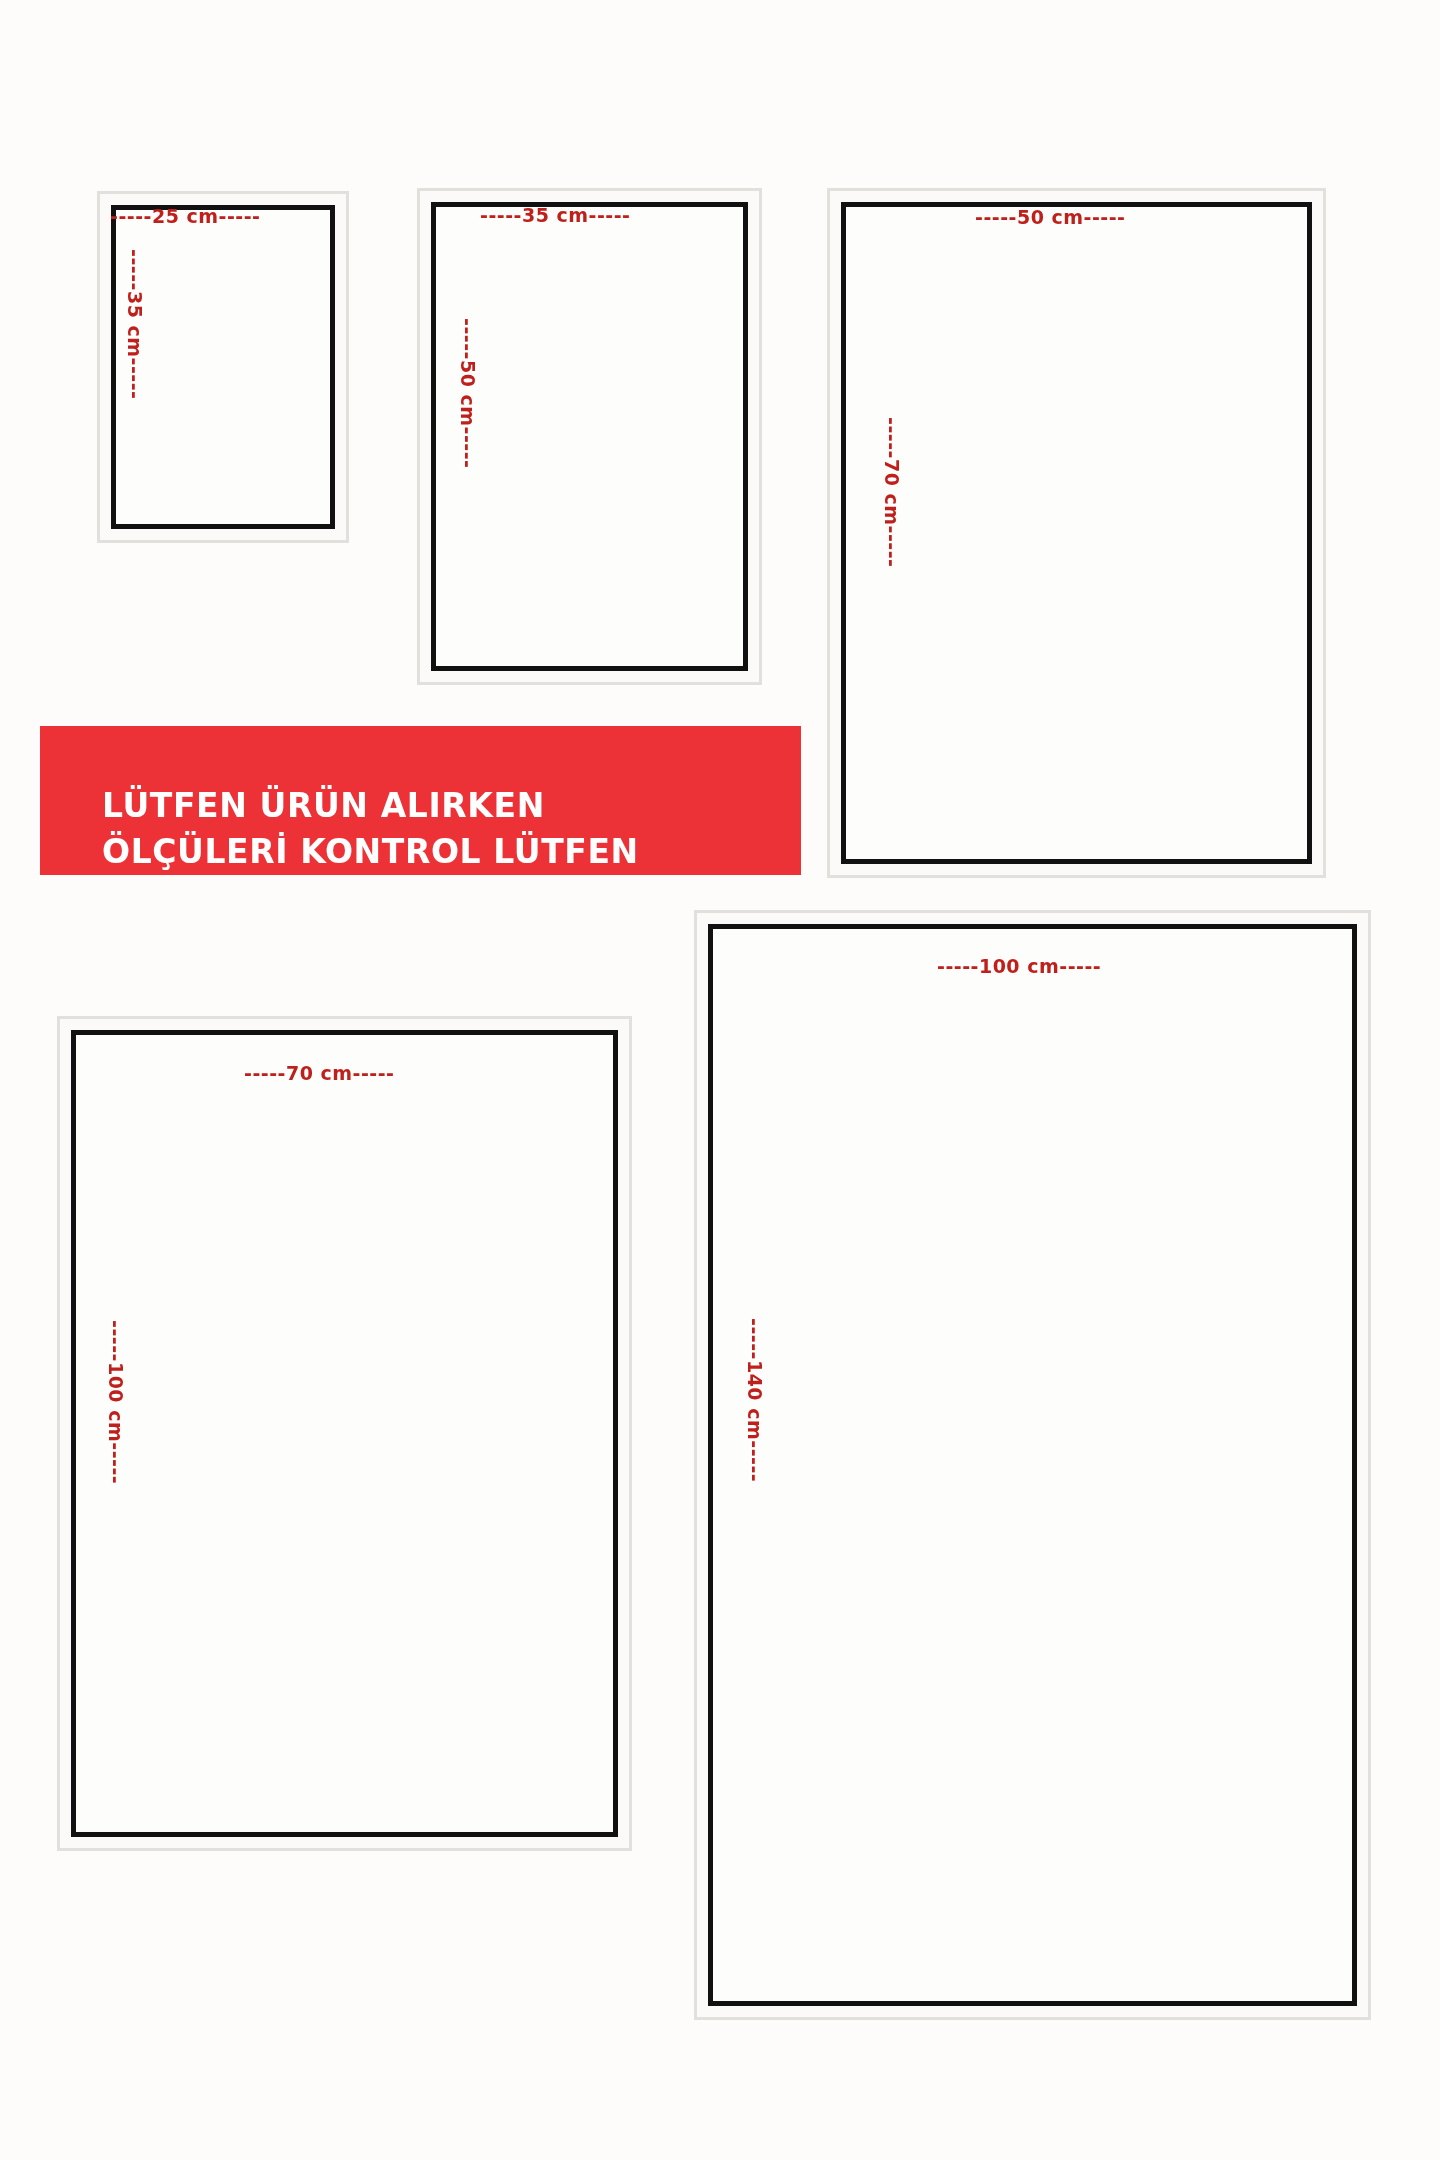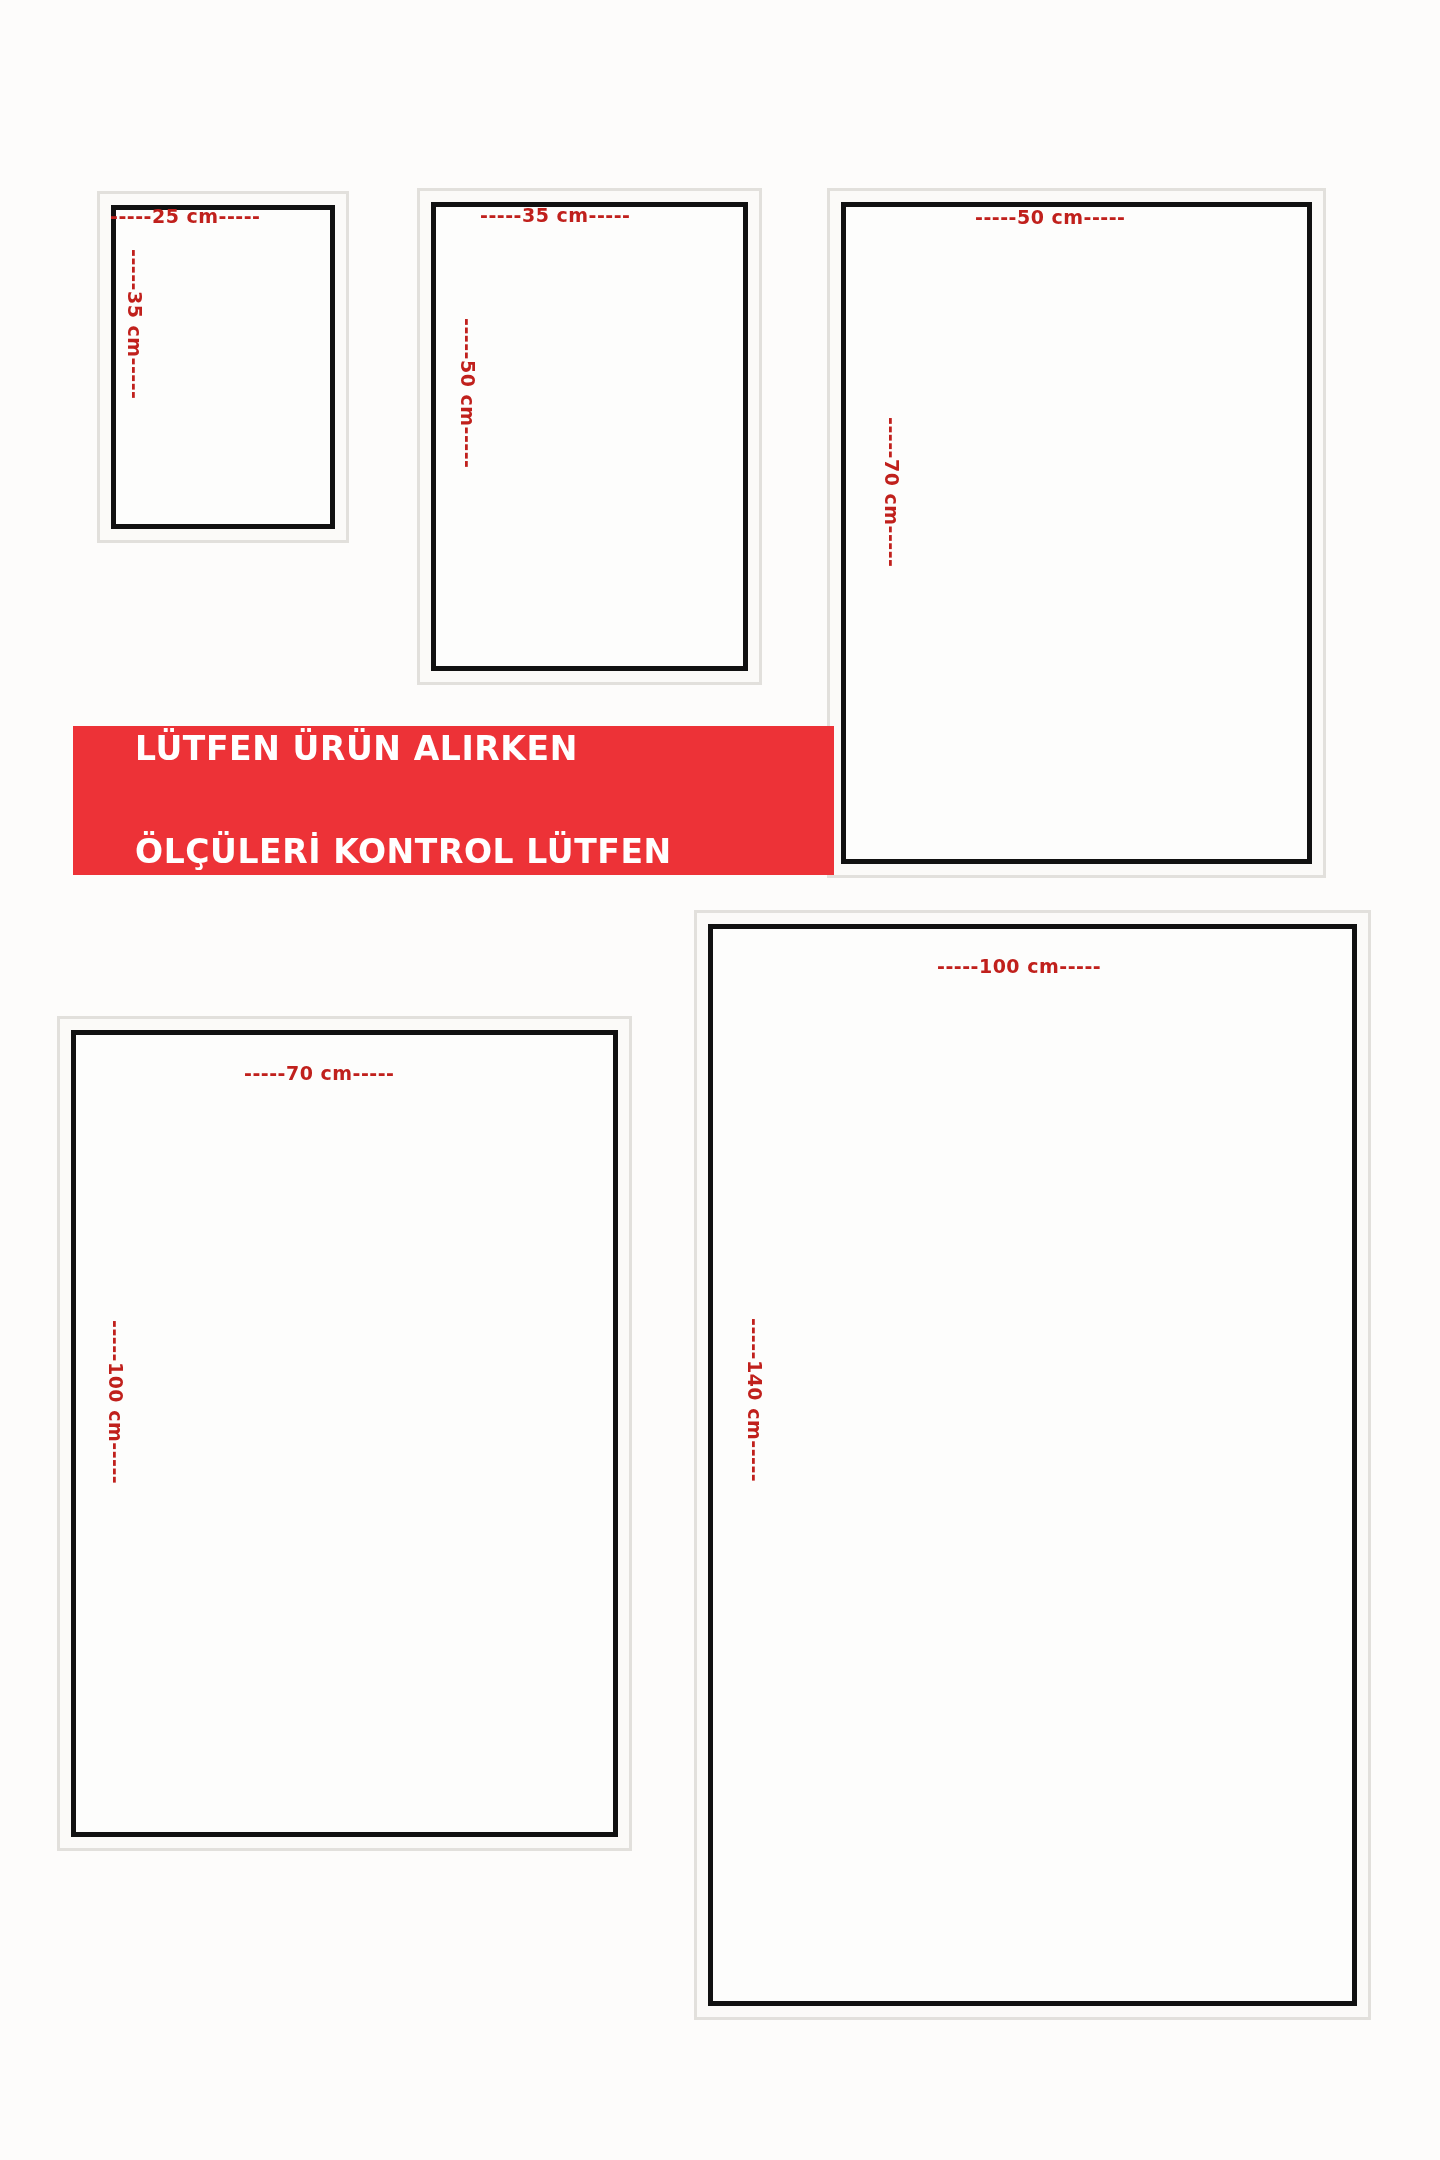--- a/index.html
+++ b/index.html
@@ -54,23 +54,22 @@
     transform-origin: 0 0;
   }
 
   
   #notice {
     position: absolute;
     background: #ed3237;
     box-sizing: border-box;
     display: flex;
     flex-direction: column;
-    justify-content: space-between;
+    justify-content: flex-end;
     padding-left: 62px;
-    margin-left: 33px;
   }
   #notice .line {
     color: #ffffff;
     font-family: "DejaVu Sans", sans-serif;
     font-weight: bold;
     font-size: 33px;
     letter-spacing: 0.6px;
     line-height: 46px;
   }
 </style>

